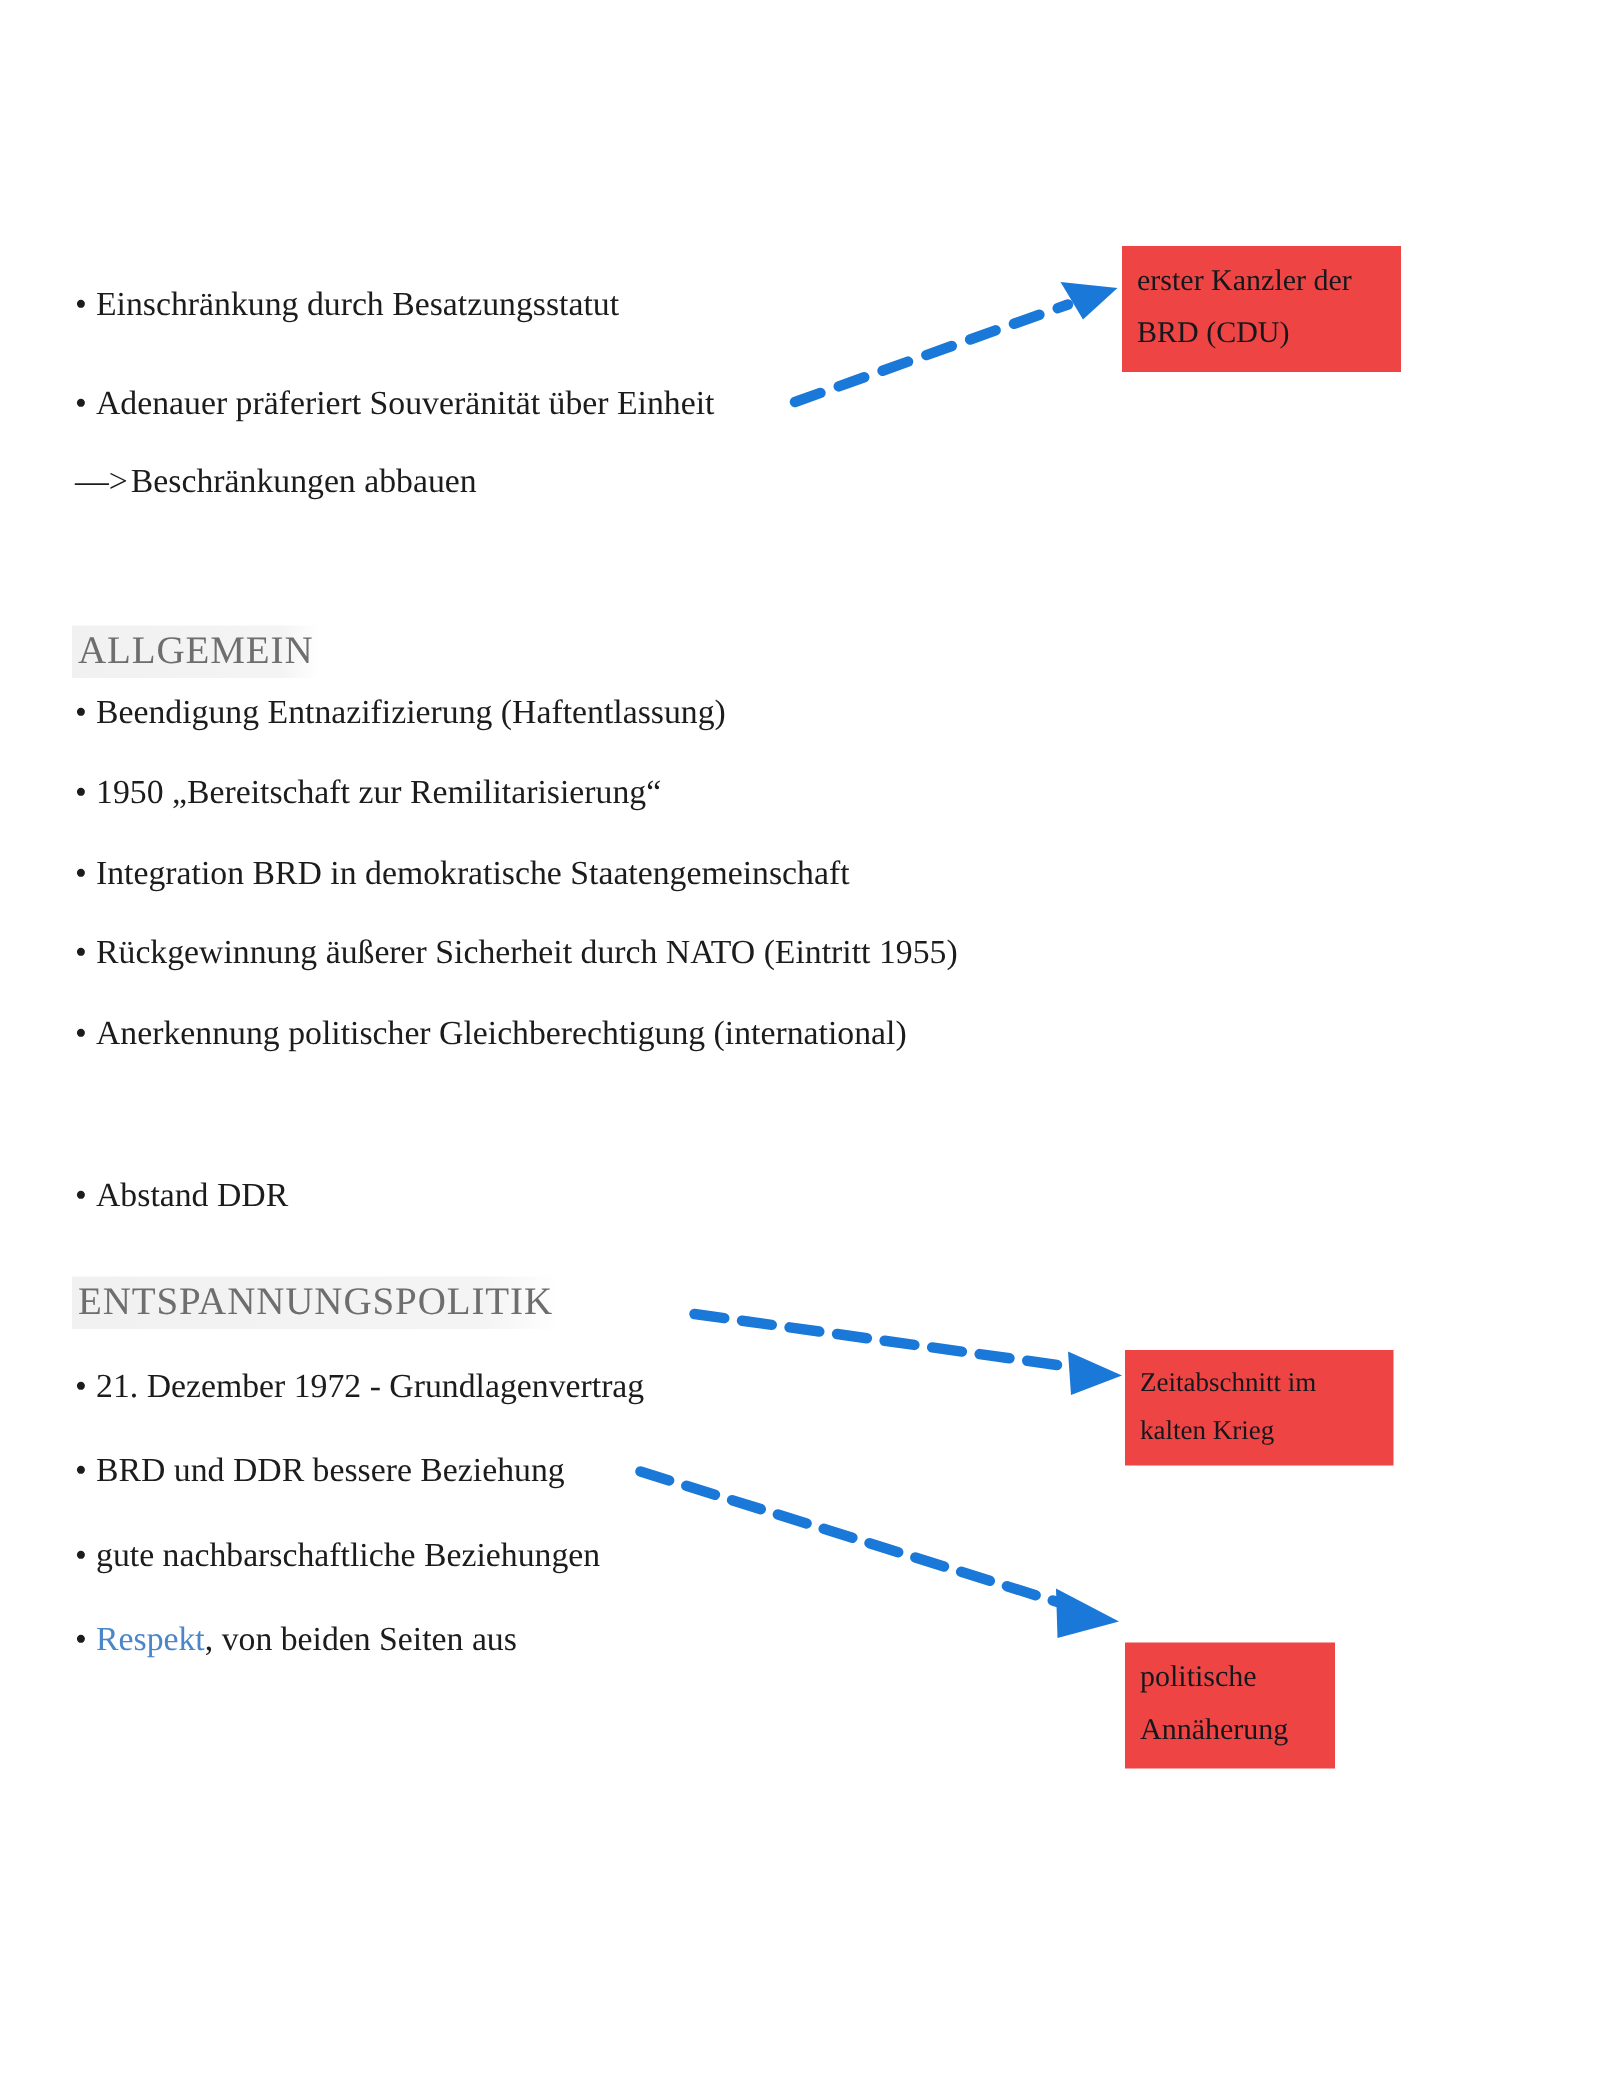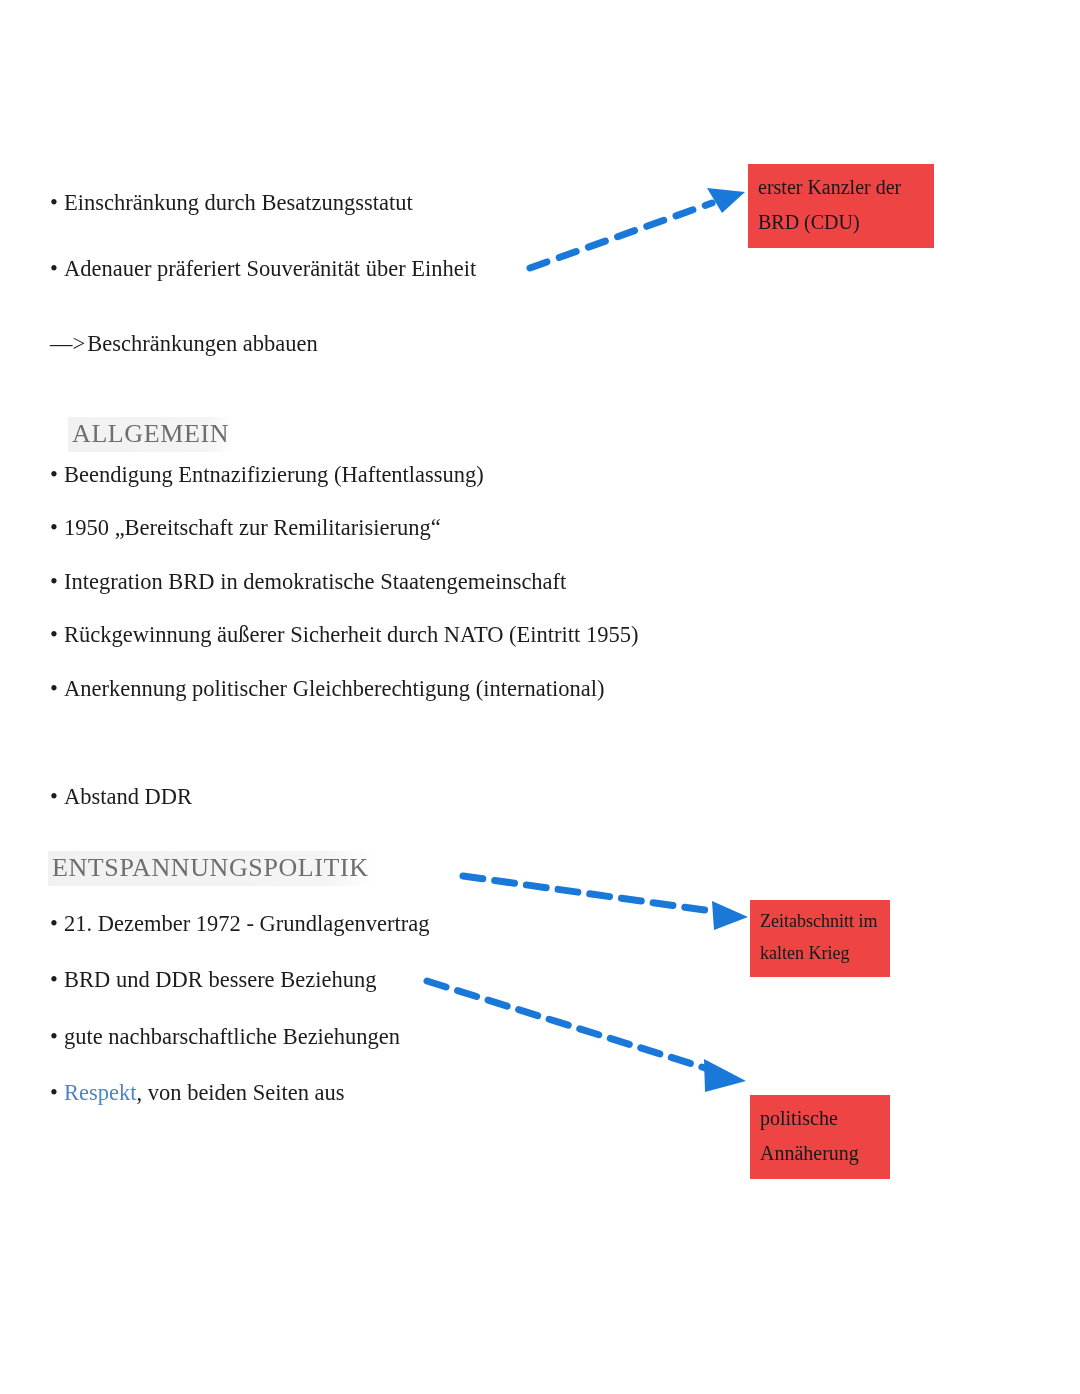--- a/index.html
+++ b/index.html
@@ -39,21 +39,21 @@
     position: absolute;
     font-size: 26px;
     color: #6e6e6e;
     letter-spacing: 0.6px;
     white-space: nowrap;
     background: linear-gradient(to right, rgba(0,0,0,0.055), rgba(0,0,0,0.045) 85%, rgba(0,0,0,0.0));
     padding: 2px 4px 3px 4px;
     line-height: 1.15;
   }
   #heading-hintergrund { left: 50px; top: 146px; }
-  #heading-allgemein   { left: 48px; top: 417px; margin-left: 20px; }
+  #heading-allgemein   { left: 48px; top: 417px; }
   #heading-entspannung { left: 48px; top: 851px; }
 
   
   .bullet-line {
     position: absolute;
     left: 50px;
     font-size: 22.5px;
     color: #1c1c1c;
     white-space: nowrap;
     line-height: 1.2;
@@ -76,21 +76,21 @@
     background: #ef4444;
     color: #14181c;
     font-size: 20px;
     line-height: 1.75;
     padding: 6px 10px 8px 10px;
     box-sizing: border-box;
   }
   .callout .line { display: block; white-space: nowrap; }
 
   #callout-kanzler    { left: 748px; top: 164px; width: 186px; }
-  #callout-zeit       { left: 750px; top: 900px; width: 140px; font-size: 18px; }
+  #callout-zeit       { left: 750px; top: 900px; width: 179px; font-size: 18px; }
   #callout-politische { left: 750px; top: 1063px; width: 140px; margin-top: 32px; }
 
   
   #arrow-layer {
     position: absolute;
     left: 0;
     top: 0;
     width: 1080px;
     height: 1394px;
     pointer-events: none;
@@ -104,21 +104,21 @@
 
 
   <div class="bullet-line" style="top:189px;">
     <span class="bullet-dot">•</span><span>Einschränkung durch Besatzungsstatut</span>
   </div>
 
   <div class="bullet-line" style="top:255px;">
     <span class="bullet-dot">•</span><span>Adenauer präferiert Souveränität über Einheit</span>
   </div>
 
-  <div class="bullet-line" style="top:330px;left:50px;">
+  <div class="bullet-line" style="top:307px;left:50px;">
     <span class="arrow-prefix">—&gt;</span><span>Beschränkungen abbauen</span>
   </div>
 
   <div class="section-heading" id="heading-allgemein">ALLGEMEIN</div>
 
   <div class="bullet-line" style="top:461px;">
     <span class="bullet-dot">•</span><span>Beendigung Entnazifizierung (Haftentlassung)</span>
   </div>
   <div class="bullet-line" style="top:514px;">
     <span class="bullet-dot">•</span><span>1950 „Bereitschaft zur Remilitarisierung“</span>

